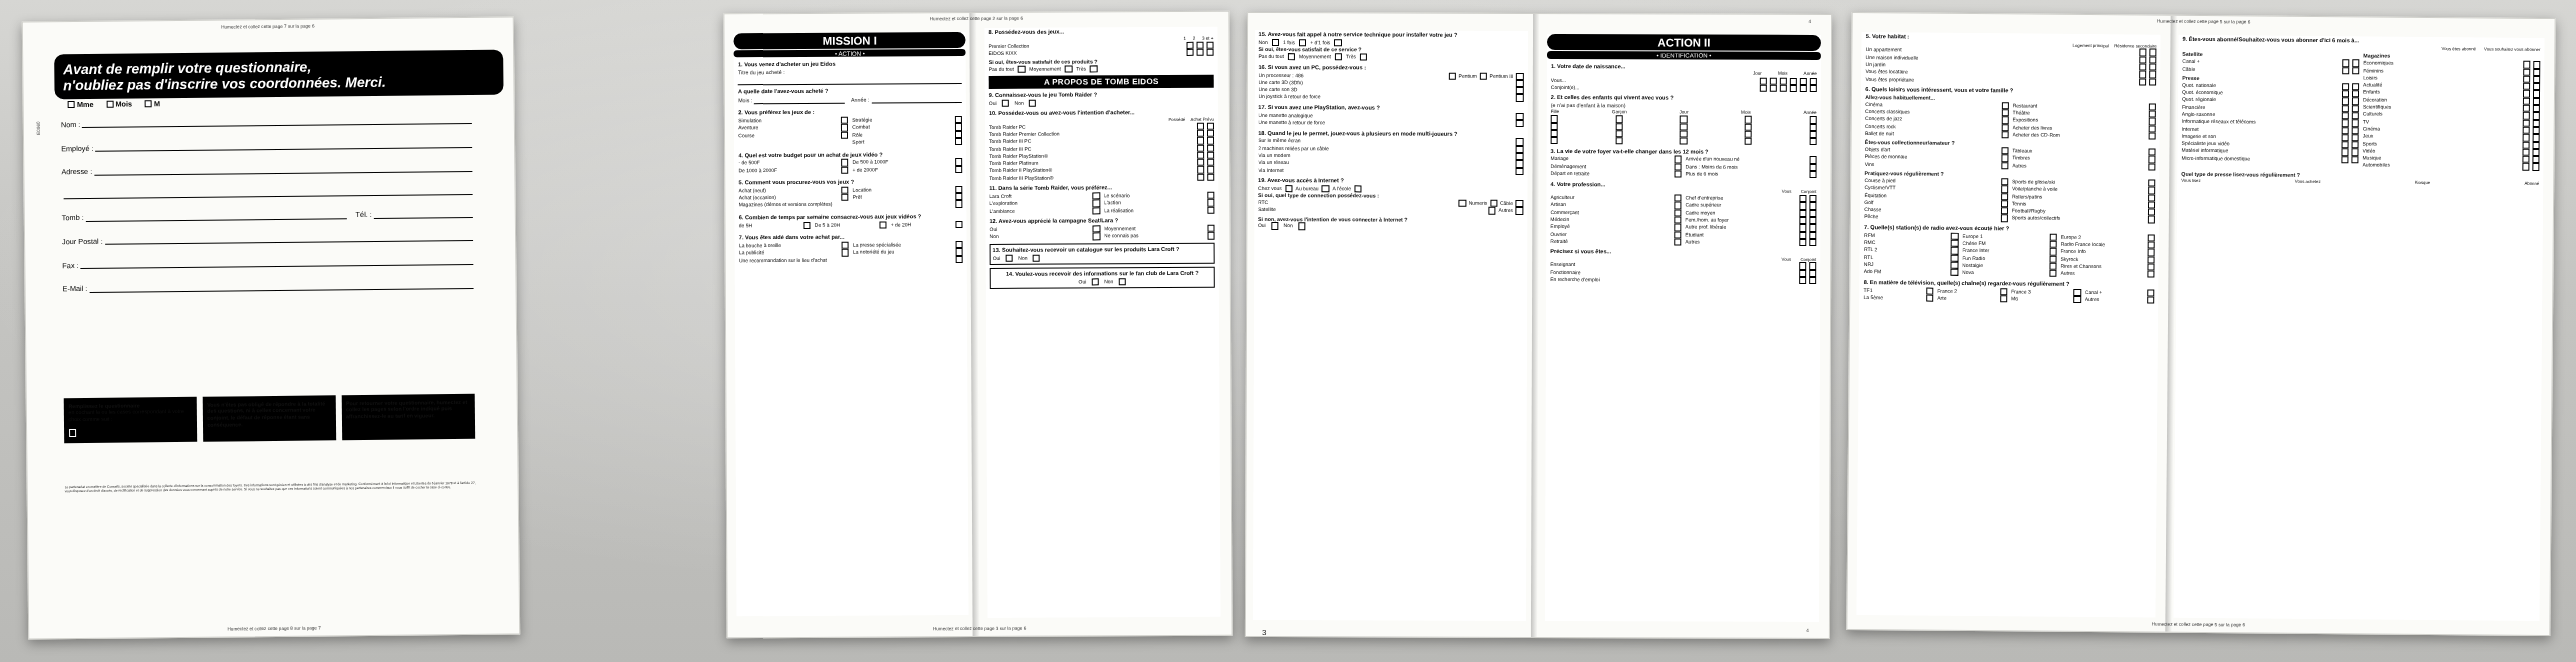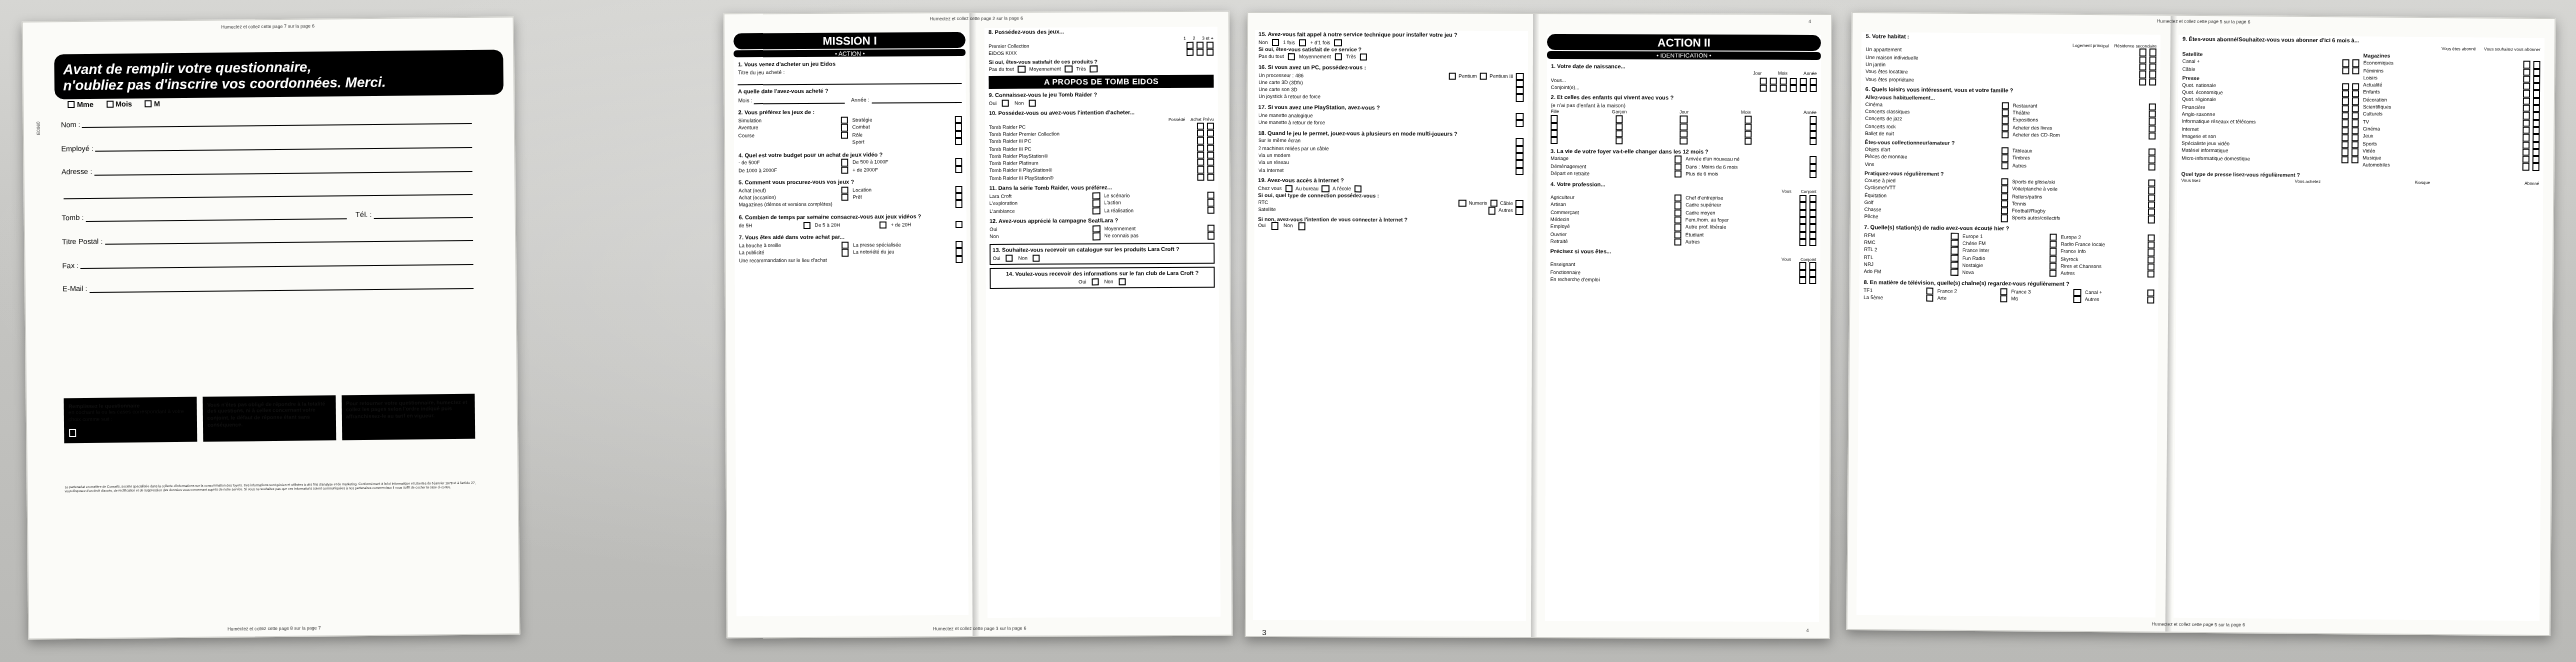--- a/index.html
+++ b/index.html
@@ -75,21 +75,21 @@
           <span class="lbl md"></span>
           <span class="line"></span>
         </div>
       <div class="row" style="margin-bottom:14.6px;">
         <span class="lbl md">Tomb :</span>
           <span class="line"></span>
         <span class="lbl md" style="margin-left:6.6px;">Tél. :</span>
           <span class="line" style="max-width:99px;"></span>
       </div>
       <div class="row" style="margin-bottom:14.6px;">
-          <span class="lbl md">Titre Postal :</span>
+          <span class="lbl md">Jour Postal :</span>
           <span class="line"></span>
         </div>
       <div class="row" style="margin-bottom:14.6px;">
           <span class="lbl md">Fax :</span>
           <span class="line"></span>
         </div>
       <div class="row" style="margin-bottom:6.6px;">
           <span class="lbl md">E-Mail :</span>
           <span class="line"></span>
         </div>

